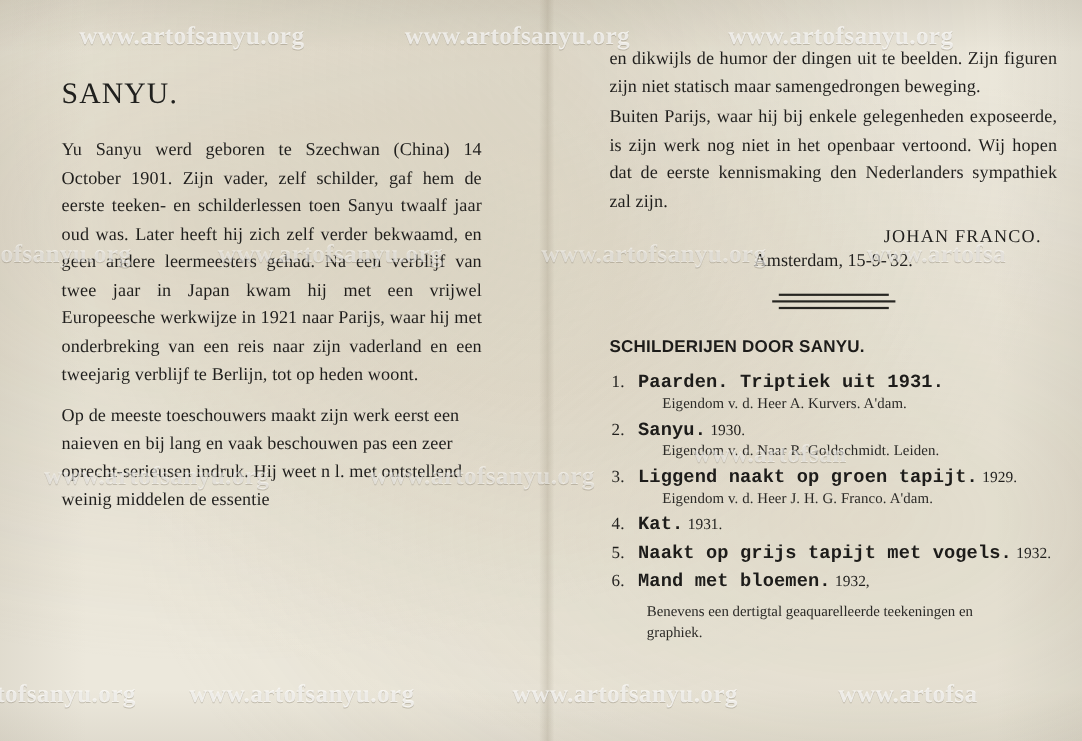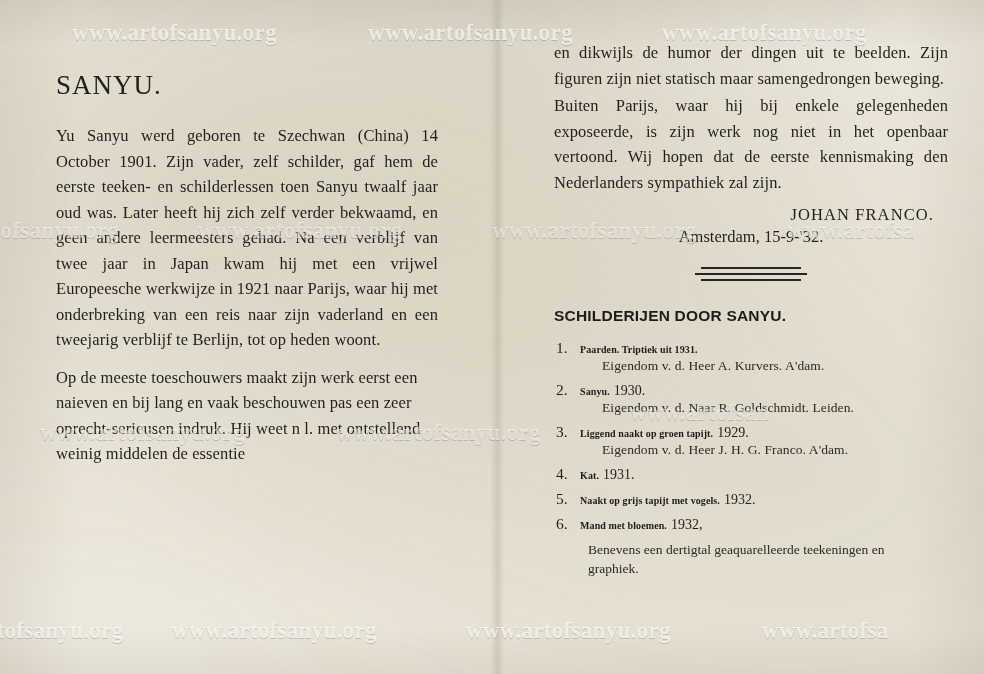--- a/index.html
+++ b/index.html
@@ -53,21 +53,21 @@
   .col {
     position: relative;
     box-sizing: border-box;
   }
   .col-left {
     width: 500px;
     padding: 70px 62px 0 56px;
   }
   .col-right {
     width: 484px;
-    padding: 40px 36px 0 54px;
+    padding: 40px 23px 0 54px;
   }
 
   h1.title {
     font-family: "Liberation Serif", serif;
     font-size: 27px;
     font-weight: normal;
     letter-spacing: 1px;
     margin: 0 0 22px 0;
     color: #20201e;
   }
@@ -140,23 +140,23 @@
     margin-bottom: 7px;
   }
   .num {
     position: absolute;
     left: 2px;
     top: 0;
     font-size: 15.5px;
     color: #201f1d;
   }
   .work-title {
-    font-family: Liberation Serif, serif;
+    font-family: Liberation Mono, monospace;
     font-weight: bold;
-    font-size: 10px;
+    font-size: 17px;
     color: #1d1c1a;
     letter-spacing: 0.1px;
   }
   .work-year {
     font-family: "Liberation Serif", serif;
     font-size: 14px;
     color: #201f1d;
   }
   .owner {
     display: block;

